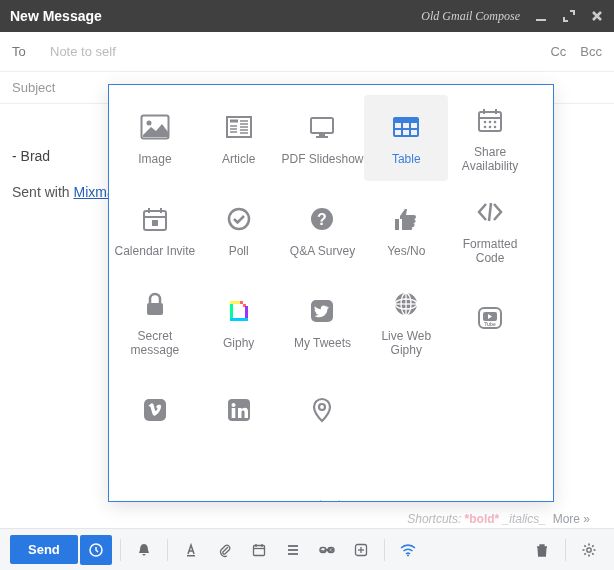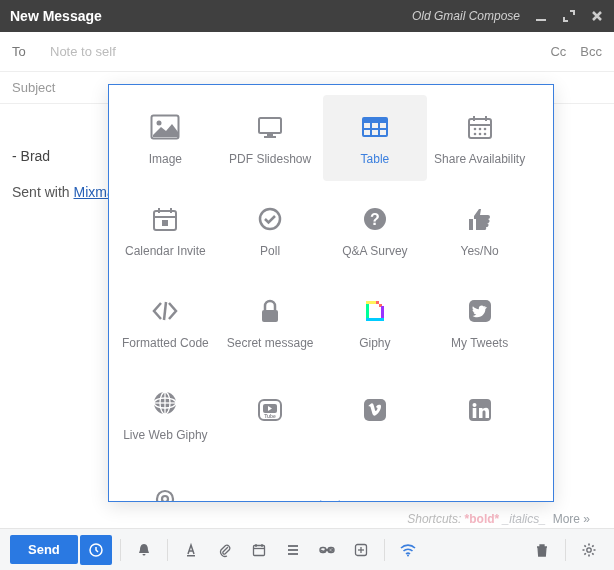--- a/index.html
+++ b/index.html
@@ -1,40 +1,40 @@
 <!DOCTYPE html>
 <html><head>
 <meta charset="utf-8">
 <style>
   * { box-sizing: border-box; margin: 0; padding: 0; }
   body { font-family: Arial, Helvetica, sans-serif; background: #fff; width: 614px; height: 570px; overflow: hidden; font-size: 13px; }
   .window { width: 614px; height: 570px; display: flex; flex-direction: column; position: relative; }
   
   .title-bar { background: #404040; color: #fff; height: 32px; display: flex; align-items: center; padding: 0 10px; justify-content: space-between; }
   .title-bar-left { font-weight: bold; font-size: 14px; }
-  .title-bar-right { display: flex; align-items: center; gap: 14px; color: #bbb; }
+  .title-bar-right { display: flex; align-items: center; gap: 14px; color: #bbb; font-family: Liberation Serif, serif; }
   .old-link { font-size: 12px; color: #d0d0d0; font-style: italic; }
   .win-icon svg { display: block; }
   
   .field-row { display: flex; align-items: center; padding: 8px 12px; border-bottom: 1px solid #eee; background: #fff; }
   .field-label { color: #777; width: 36px; font-size: 13px; }
   .field-input { flex: 1; border: none; outline: none; font-size: 13px; color: #333; padding: 4px 2px; }
   .field-input::placeholder { color: #bbb; }
   .cc-bcc { color: #888; font-size: 13px; display: flex; gap: 14px; }
   .subject-input { flex: 1; border: none; outline: none; font-size: 13px; color: #333; padding: 4px 12px; }
   .subject-input::placeholder { color: #999; font-weight: 500; }
   
   .body-area { flex: 1; position: relative; padding: 14px 12px; color: #444; font-size: 14px; }
   .sig { margin-top: 30px; }
   .sent-with { margin-top: 20px; color: #555; }
   .sent-with a { color: #2660b7; text-decoration: underline; }
   
   
   .popover { position: absolute; top: 84px; left: 108px; width: 446px; height: 418px; background: #fff; border: 1px solid #3b7fde; box-shadow: 0 4px 18px rgba(0,0,0,0.12); z-index: 10; overflow: hidden; }
-  .popover-grid { display: grid; grid-template-columns: repeat(4, 1fr); padding: 10px 21px 0 4px; row-gap: 6px; }
+  .popover-grid { display: grid; grid-template-columns: repeat(5, 1fr); padding: 10px 21px 0 4px; row-gap: 6px; }
   .grid-item { display: flex; flex-direction: column; align-items: center; justify-content: center; height: 86px; cursor: pointer; border-radius: 4px; }
   .grid-item.selected { background: #f2f2f2; }
   .grid-item .icon { width: 34px; height: 34px; display: flex; align-items: center; justify-content: center; color: #8a8b91; }
   .grid-item.selected .icon { color: #3b7fde; }
   .grid-item .label { margin-top: 8px; font-size: 12px; color: #7b7c82; text-align: center; }
   .grid-item.selected .label { color: #3b7fde; }
   .pop-arrow { position: absolute; bottom: -7px; left: 214px; width: 14px; height: 14px; background: #fff; border-right: 1px solid #3b7fde; border-bottom: 1px solid #3b7fde; transform: rotate(45deg); }
   
   
   .shortcuts { position: absolute; right: 24px; bottom: 44px; font-size: 12px; color: #bbb; font-style: italic; z-index: 5; }
@@ -191,20 +191,37 @@
               <rect x="1.5" y="1.5" width="27" height="23" rx="2" stroke="currentColor" stroke-width="2" fill="none"></rect>
               <circle cx="9" cy="9" r="2.5" fill="currentColor"></circle>
               <path d="M3 21 L11 13 L16 17 L22 10 L28 18 L28 23 L3 23 Z" fill="currentColor"></path>
             </svg>
           </span>
           <span class="label">Image</span>
         </div>
         <div class="grid-item">
           <span class="icon">
             <svg width="30" height="26" viewBox="0 0 30 26">
+              <rect x="3" y="3" width="24" height="20" stroke="currentColor" stroke-width="2" fill="none"></rect>
+              <line x1="6" y1="7" x2="14" y2="7" stroke="currentColor" stroke-width="3"></line>
+              <line x1="6" y1="12" x2="13" y2="12" stroke="currentColor" stroke-width="1.5"></line>
+              <line x1="6" y1="15" x2="13" y2="15" stroke="currentColor" stroke-width="1.5"></line>
+              <line x1="6" y1="18" x2="13" y2="18" stroke="currentColor" stroke-width="1.5"></line>
+              <line x1="16" y1="7" x2="24" y2="7" stroke="currentColor" stroke-width="1.5"></line>
+              <line x1="16" y1="10" x2="24" y2="10" stroke="currentColor" stroke-width="1.5"></line>
+              <line x1="16" y1="13" x2="24" y2="13" stroke="currentColor" stroke-width="1.5"></line>
+              <line x1="16" y1="16" x2="24" y2="16" stroke="currentColor" stroke-width="1.5"></line>
+              <line x1="16" y1="19" x2="24" y2="19" stroke="currentColor" stroke-width="1.5"></line>
+            </svg>
+          </span>
+          <span class="label">Article</span>
+        </div>
+        <div class="grid-item">
+          <span class="icon">
+            <svg width="30" height="26" viewBox="0 0 30 26">
               <rect x="4" y="4" width="22" height="15" rx="1.5" stroke="currentColor" stroke-width="2" fill="none"></rect>
               <rect x="12" y="19" width="6" height="3" fill="currentColor"></rect>
               <rect x="9" y="22" width="12" height="2" fill="currentColor"></rect>
             </svg>
           </span>
           <span class="label">PDF Slideshow</span>
         </div>
         <div class="grid-item selected">
           <span class="icon">
             <svg width="30" height="26" viewBox="0 0 30 26">

